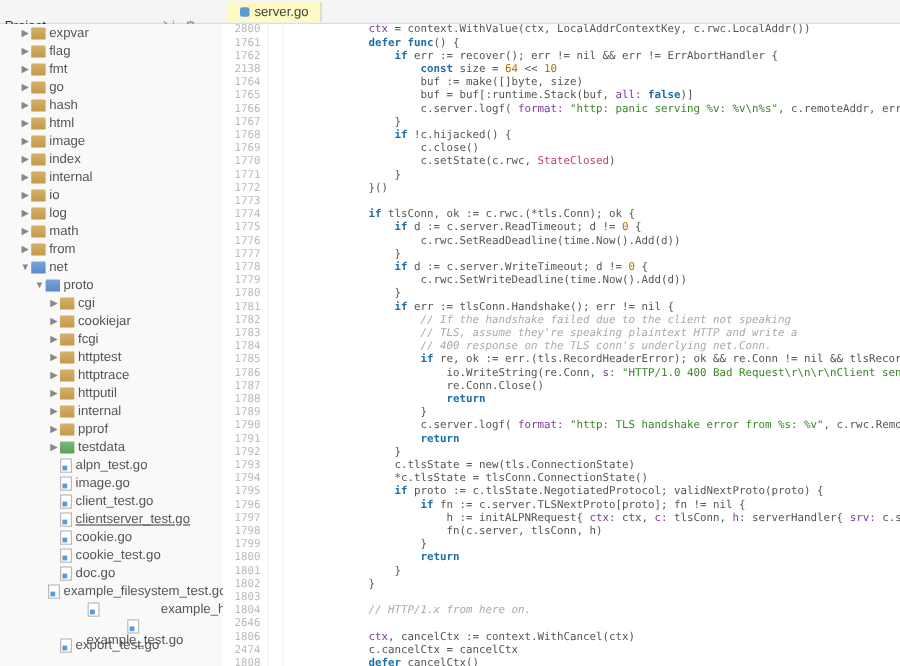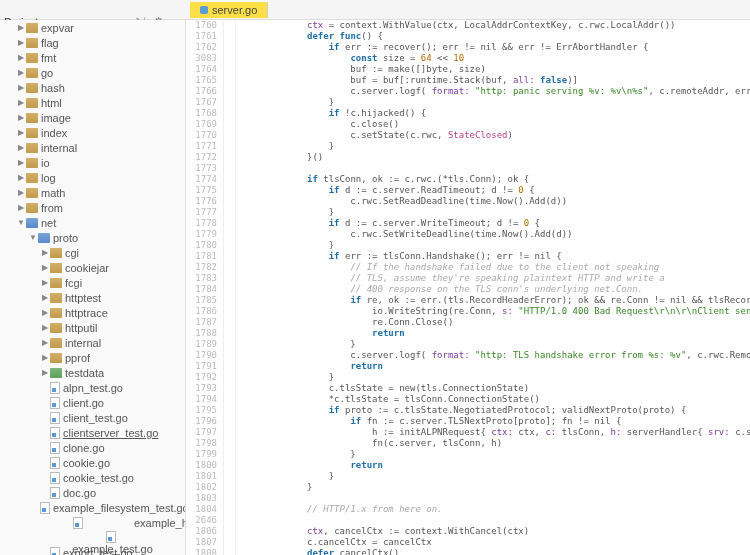--- a/index.html
+++ b/index.html
@@ -2,21 +2,21 @@
 <html><head>
 <meta charset="utf-8">
 <style>
   * { margin: 0; padding: 0; box-sizing: border-box; }
   body { font-family: -apple-system, Arial, sans-serif; font-size: 11px; background: #fff; width: 750px; height: 555px; overflow: hidden; display: flex; flex-direction: column; }
   .top { height: 20px; background: #f5f5f5; border-bottom: 1px solid #ddd; display: flex; align-items: center; padding: 0 4px; }
   .top-left { display: flex; align-items: center; gap: 4px; flex: 0 0 186px; margin-top: 24px; }
   .proj-label { font-size: 11px; color: #333; }
   .down-arrow { font-size: 8px; color: #666; }
   .top-icons { display: flex; gap: 8px; margin-left: auto; margin-right: 6px; color: #888; font-size: 12px; }
-  .tab { background: #fde047; border-right: 1px solid #ccc; padding: 2px 10px; font-size: 11px; color: #444; display: flex; align-items: center; }
+  .tab { background: #fef9c3; border-right: 1px solid #ccc; padding: 2px 10px; font-size: 11px; color: #444; display: flex; align-items: center; }
   .tab-dot { width: 8px; height: 8px; background: #5b9bd5; border-radius: 2px; margin-right: 4px; }
   .main { flex: 1; display: flex; overflow: hidden; }
   .sidebar { width: 186px; background: #f9f9f9; border-right: 1px solid #ddd; overflow-y: auto; font-size: 11px; color: #555; }
   .tree-item { display: flex; align-items: center; padding: 1px 0; cursor: pointer; white-space: nowrap; height: 15px; }
   .tw { width: 10px; text-align: center; color: #888; font-size: 8px; }
   .folder-ico { width: 12px; height: 10px; margin-right: 3px; background: linear-gradient(#d4b06a,#c49a4a); border-radius: 1px; flex-shrink: 0; }
   .folder-ico.open { background: linear-gradient(#7aa5d8,#5989c8); }
   .folder-ico.test { background: linear-gradient(#7ab87a,#5aa05a); }
   .file-ico { width: 10px; height: 12px; margin-right: 3px; background: #fff; border: 1px solid #bbb; position: relative; flex-shrink: 0; }
   .file-ico::before { content: ""; position: absolute; bottom: 1px; left: 1px; width: 4px; height: 4px; background: #5b9bd5; }
@@ -178,36 +178,31 @@
         <span>testdata</span>
       </div>
       <div class="tree-item" style="padding-left: 40px;">
         <span class="tw"></span>
         <span class="file-ico"></span>
         <span>alpn_test.go</span>
       </div>
       <div class="tree-item" style="padding-left: 40px;">
         <span class="tw"></span>
         <span class="file-ico"></span>
-        <span>client.go</span>
+        <span>image.go</span>
       </div>
       <div class="tree-item" style="padding-left: 40px;">
         <span class="tw"></span>
         <span class="file-ico"></span>
         <span>client_test.go</span>
       </div>
       <div class="tree-item" style="padding-left: 40px; text-decoration: underline;">
         <span class="tw"></span>
         <span class="file-ico"></span>
         <span>clientserver_test.go</span>
-      </div>
-      <div class="tree-item" style="padding-left: 40px;">
-        <span class="tw"></span>
-        <span class="file-ico"></span>
-        <span>clone.go</span>
       </div>
       <div class="tree-item" style="padding-left: 40px;">
         <span class="tw"></span>
         <span class="file-ico"></span>
         <span>cookie.go</span>
       </div>
       <div class="tree-item" style="padding-left: 40px;">
         <span class="tw"></span>
         <span class="file-ico"></span>
         <span>cookie_test.go</span>
@@ -233,24 +228,24 @@
         <span>example_test.go</span>
       </div>
       <div class="tree-item" style="padding-left: 40px;">
         <span class="tw"></span>
         <span class="file-ico"></span>
         <span>export_test.go</span>
       </div>
     </div>
   <div class="editor">
     <div class="gutter" id="gutter">
-        <div>1760</div>
+        <div>2800</div>
         <div>1761</div>
         <div>1762</div>
-        <div>3083</div>
+        <div>2138</div>
         <div>1764</div>
         <div>1765</div>
         <div>1766</div>
         <div>1767</div>
         <div>1768</div>
         <div>1769</div>
         <div>1770</div>
         <div>1771</div>
         <div>1772</div>
         <div>1773</div>
@@ -280,21 +275,21 @@
         <div>1797</div>
         <div>1798</div>
         <div>1799</div>
         <div>1800</div>
         <div>1801</div>
         <div>1802</div>
         <div>1803</div>
         <div>1804</div>
         <div>2646</div>
         <div>1806</div>
-        <div>1807</div>
+        <div>2474</div>
         <div>1808</div>
       </div>
     <div class="bp-col" id="bpcol">
         <div></div>
         <div></div>
         <div></div>
         <div></div>
         <div></div>
         <div></div>
         <div></div>

